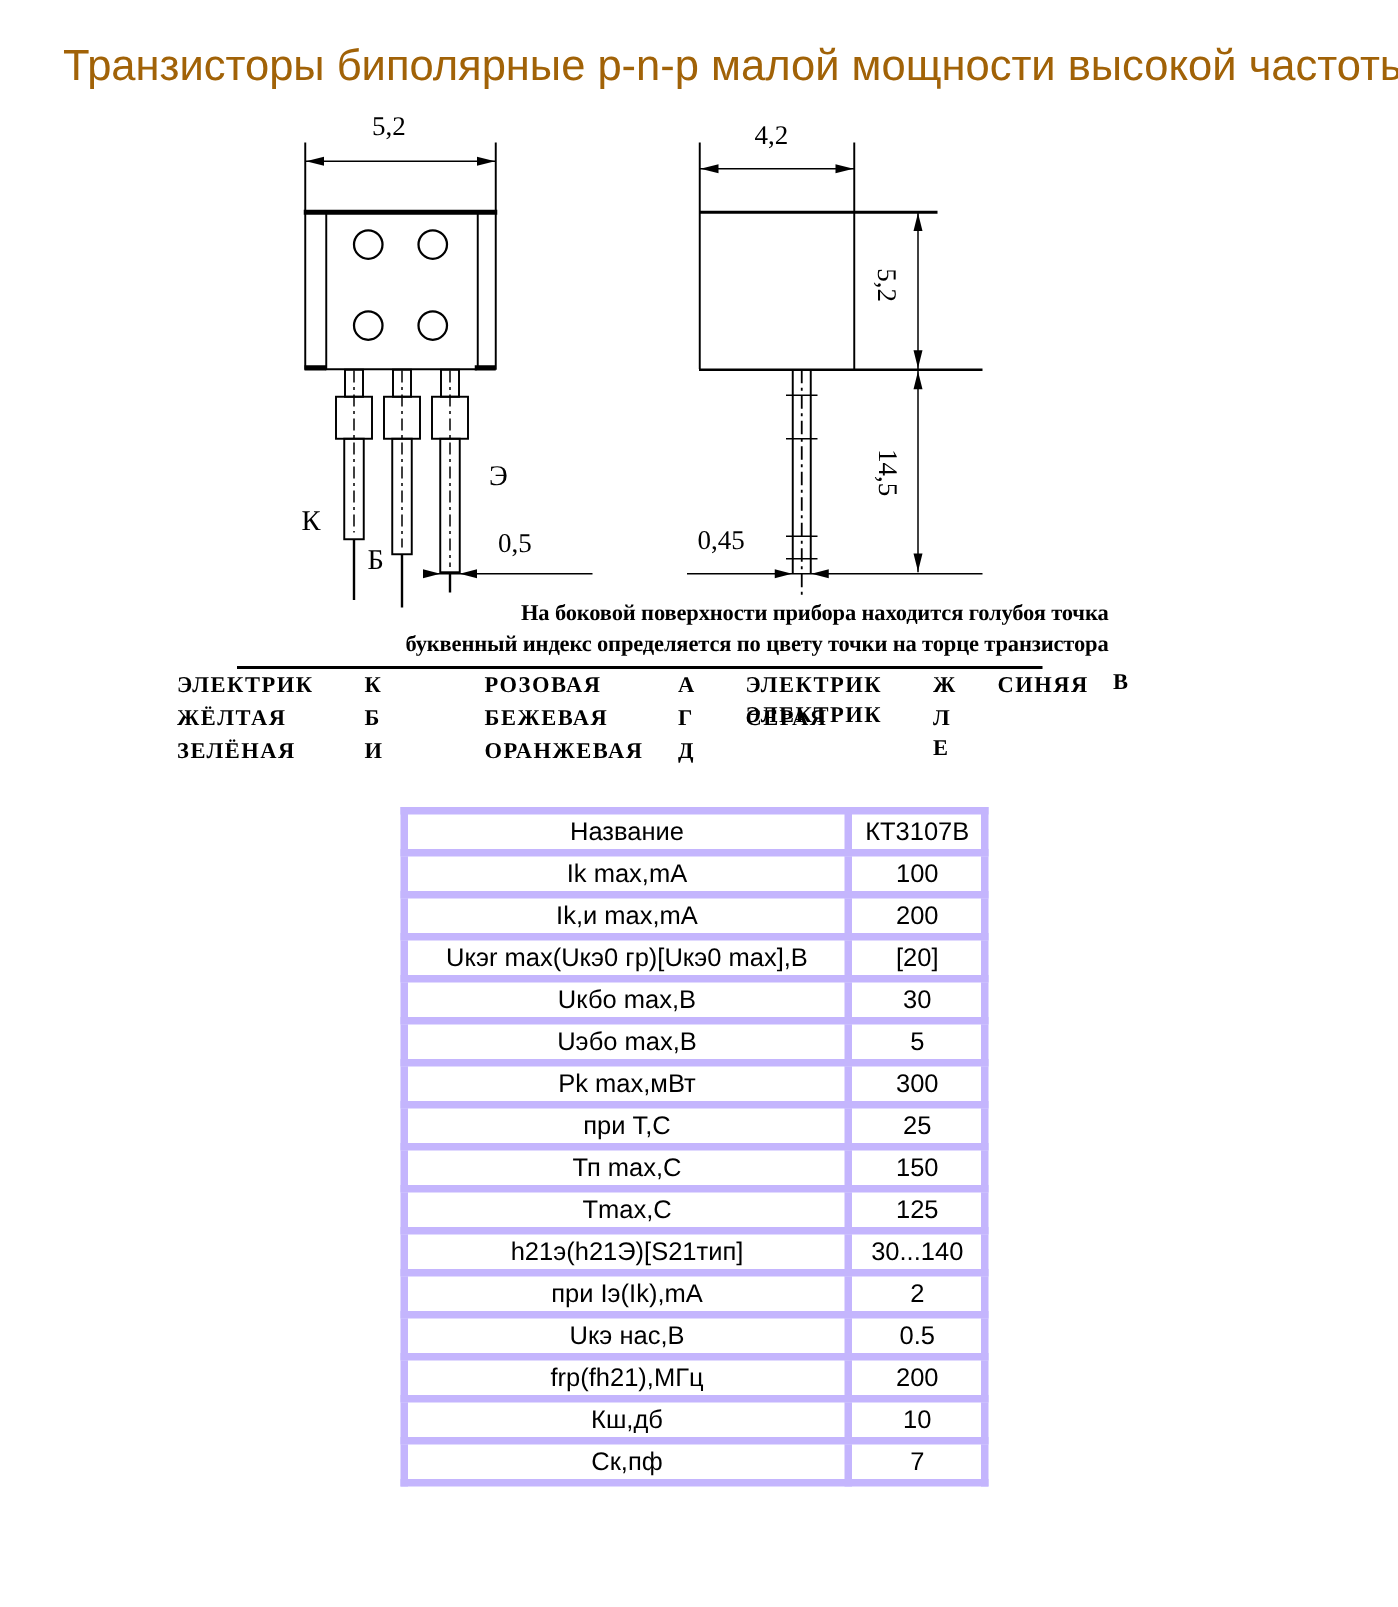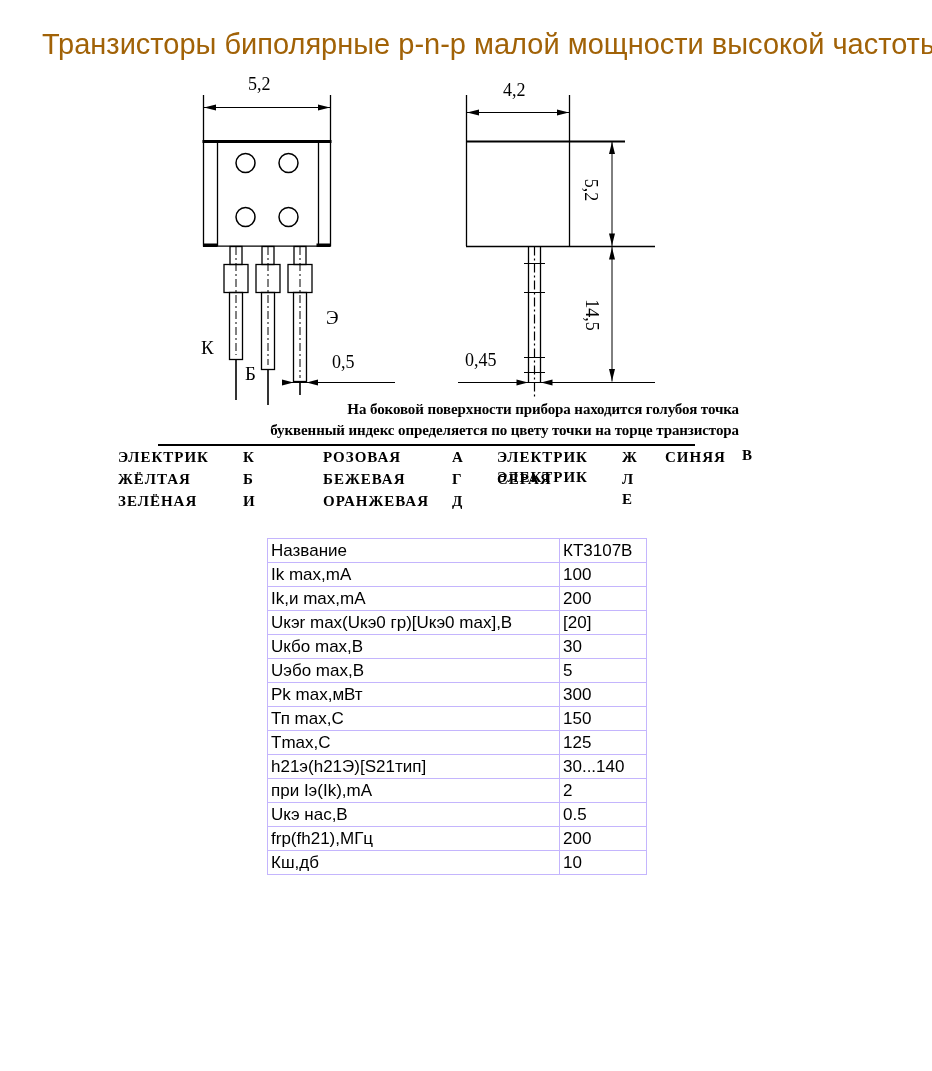--- a/index.html
+++ b/index.html
@@ -27,22 +27,22 @@
   .legend{position:absolute;left:0;top:0;width:932px;height:530px;}
   .lg{
     position:absolute;font-family:"Liberation Serif",serif;font-weight:700;
     font-size:15px;letter-spacing:1px;color:#000;white-space:nowrap;line-height:1;
   }
   .params{
     position:absolute;left:267px;top:538px;border-collapse:collapse;
     font-family:"Liberation Sans",sans-serif;font-size:17px;color:#000;
   }
   .params td{
-    border:1px solid #c4b5fd;height:23px;padding:0 2px 0 3px;
-    vertical-align:middle;white-space:nowrap;line-height:1;
+    border:5px solid #c4b5fd;height:23px;padding:0 2px 0 3px;
+    vertical-align:middle;white-space:nowrap;line-height:1;text-align:center;
   }
   .params td.lbl{width:286px;}
   .params td.val{width:81px;}
 </style>
 </head>
 <body>
 
 <div class="page-title">Транзисторы биполярные p-n-p малой мощности высокой частоты</div>
 
 <svg class="dwg" width="932" height="430" viewBox="0 0 932 430">
@@ -188,20 +188,24 @@
       </tr>
     <tr>
         <td class="lbl">Uэбо max,В</td>
         <td class="val">5</td>
       </tr>
     <tr>
         <td class="lbl">Pk max,мВт</td>
         <td class="val">300</td>
       </tr>
     <tr>
+        <td class="lbl">при Т,С</td>
+        <td class="val">25</td>
+      </tr>
+    <tr>
         <td class="lbl">Тп max,С</td>
         <td class="val">150</td>
       </tr>
     <tr>
         <td class="lbl">Tmax,C</td>
         <td class="val">125</td>
       </tr>
     <tr>
         <td class="lbl">h21э(h21Э)[S21тип]</td>
         <td class="val">30...140</td>
@@ -215,14 +219,18 @@
         <td class="val">0.5</td>
       </tr>
     <tr>
         <td class="lbl">frp(fh21),МГц</td>
         <td class="val">200</td>
       </tr>
     <tr>
         <td class="lbl">Кш,дб</td>
         <td class="val">10</td>
       </tr>
+    <tr>
+        <td class="lbl">Ск,пф</td>
+        <td class="val">7</td>
+      </tr>
   </tbody>
 </table>
 
 </body></html>

